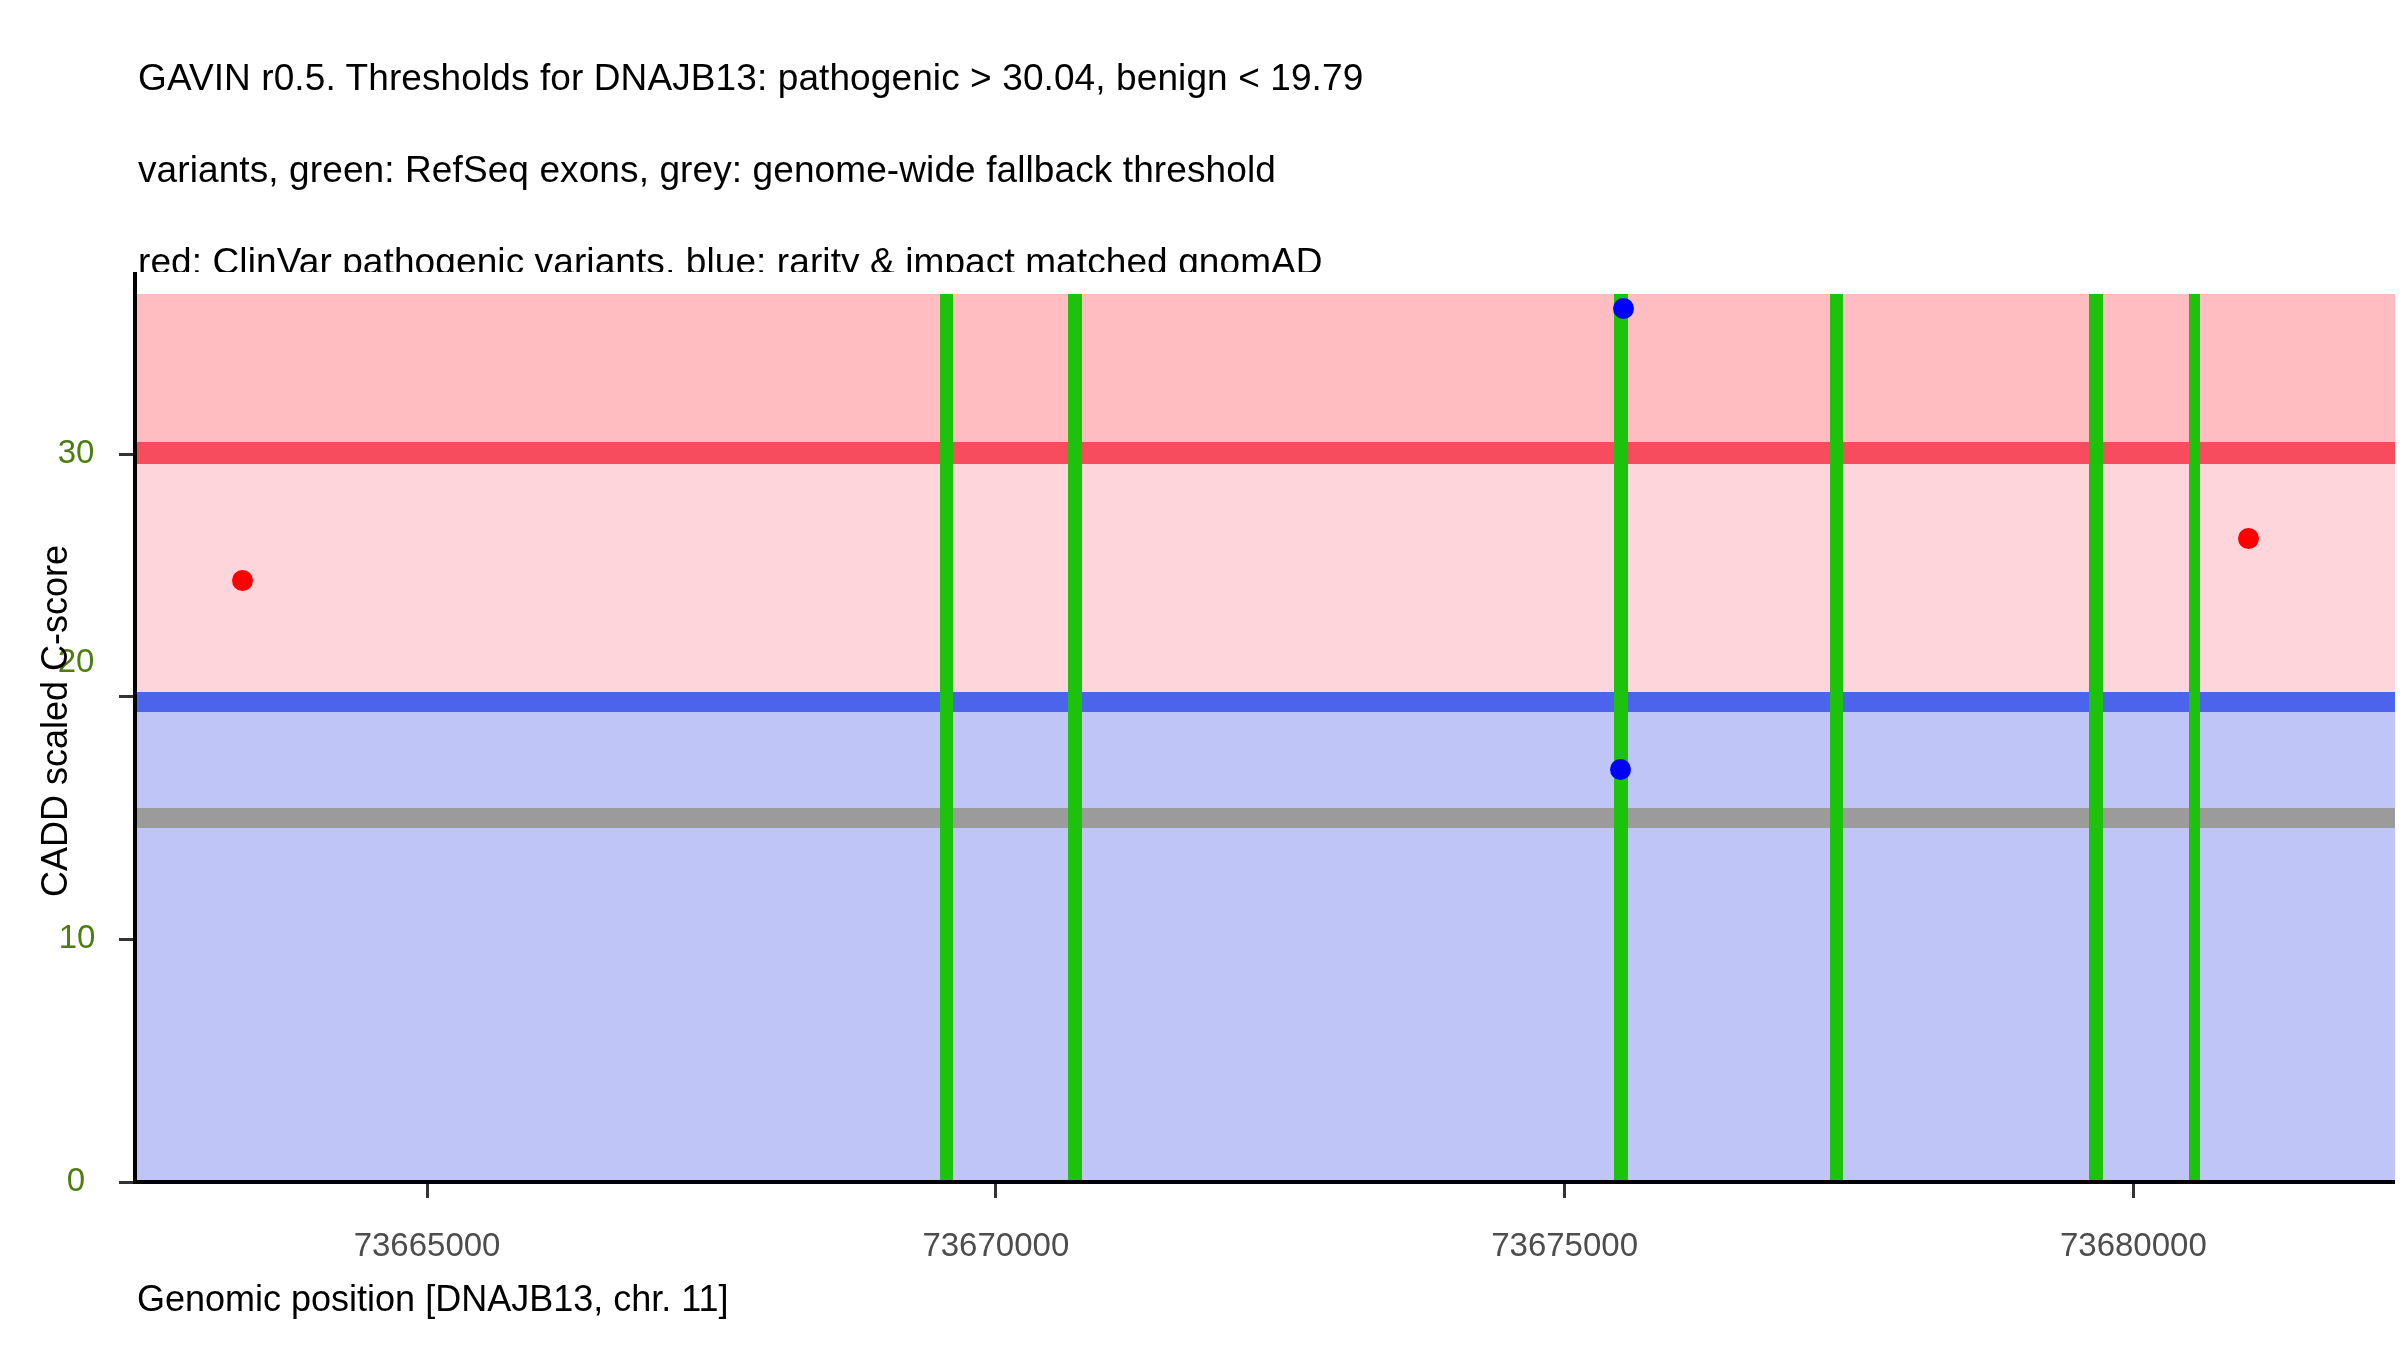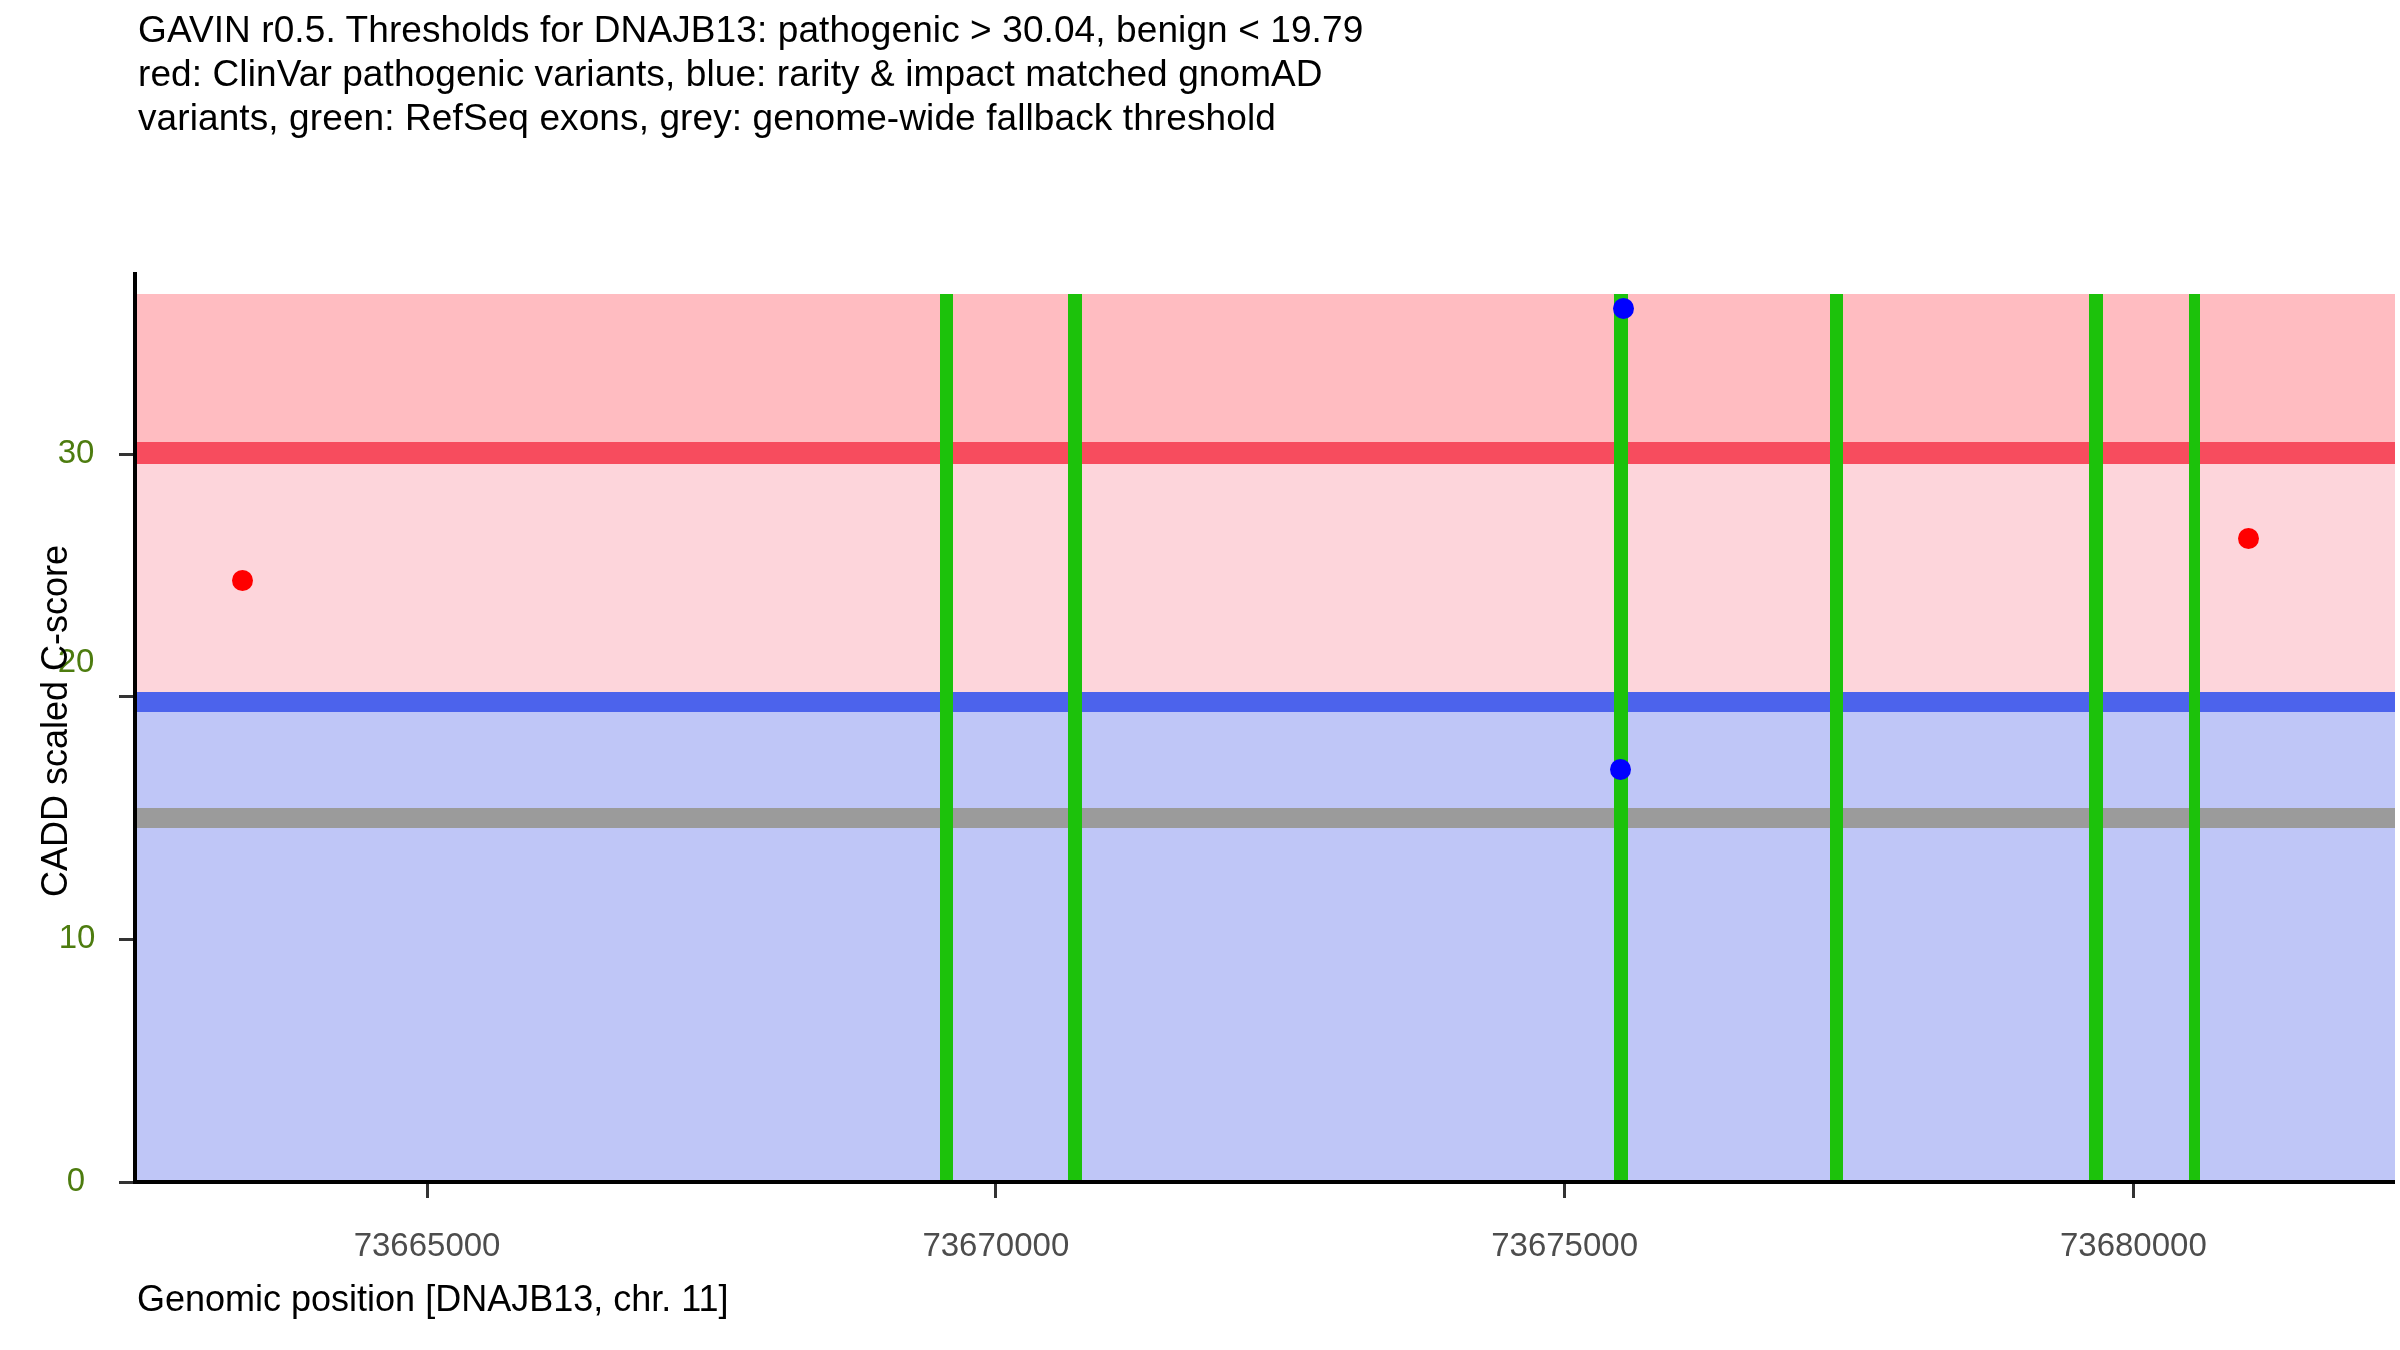--- a/index.html
+++ b/index.html
@@ -21,20 +21,21 @@
     left: 138px;
     top: 8px;
     width: 2240px;
   }
   .title-line {
     font-size: 37px;
     line-height: 44px;
     color: #000000;
     white-space: pre;
     letter-spacing: 0.1px;
+    margin-top: 48px;
   }
 
   
   #plot-area {
     position: absolute;
     left: 137px;
     top: 272px;
     width: 2258px;
     height: 910px;
     background: #ffffff;
@@ -151,22 +152,22 @@
     font-size: 36px;
     color: #000000;
     white-space: nowrap;
   }
 </style>
 </head>
 <body>
 
 <div id="title-block">
   <div class="title-line">GAVIN r0.5. Thresholds for DNAJB13: pathogenic &gt; 30.04, benign &lt; 19.79</div>
+  <div class="title-line">variants, green: RefSeq exons, grey: genome-wide fallback threshold</div>
   <div class="title-line">red: ClinVar pathogenic variants, blue: rarity &amp; impact matched gnomAD</div>
-  <div class="title-line">variants, green: RefSeq exons, grey: genome-wide fallback threshold</div>
 </div>
 
 <div id="plot-area">
     <div class="band band-benign" style="top: 429.763px; height: 480.237px;"></div>
     <div class="band band-vus" style="top: 181.029px; height: 248.733px;"></div>
     <div class="band band-pathogenic" style="top: 21.84px; height: 159.189px;"></div>
     <div class="threshold-line line-pathogenic" style="top: 170.029px; height: 22px;"></div>
     <div class="threshold-line line-benign" style="top: 419.763px; height: 20px;"></div>
     <div class="threshold-line line-fallback" style="top: 536px; height: 20px;"></div>
     <div class="exon-bar" style="left: 803.097px; width: 12.5128px; top: 21.84px; height: 888.16px;"></div>

